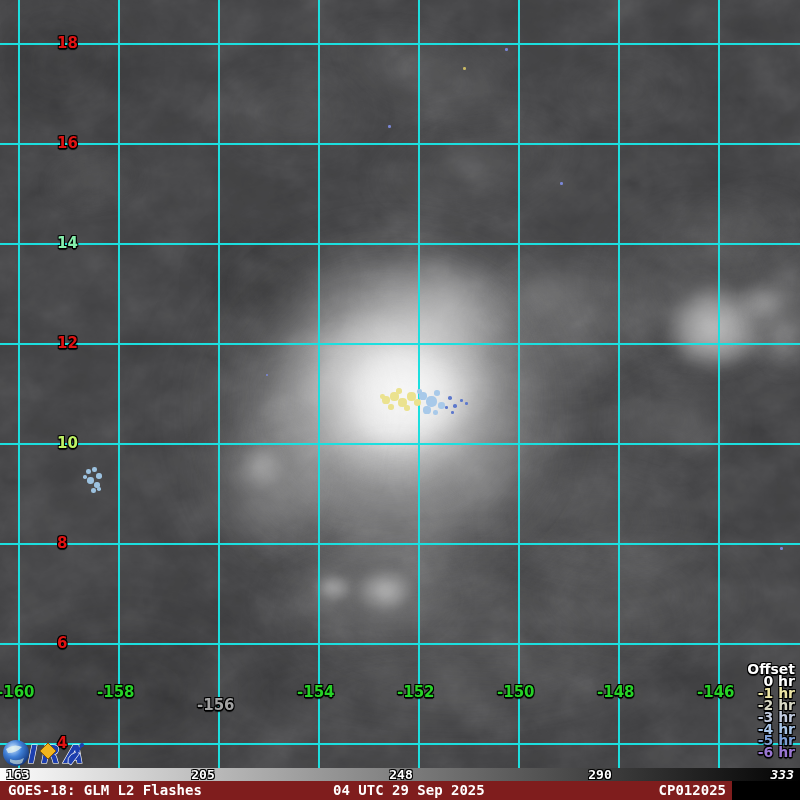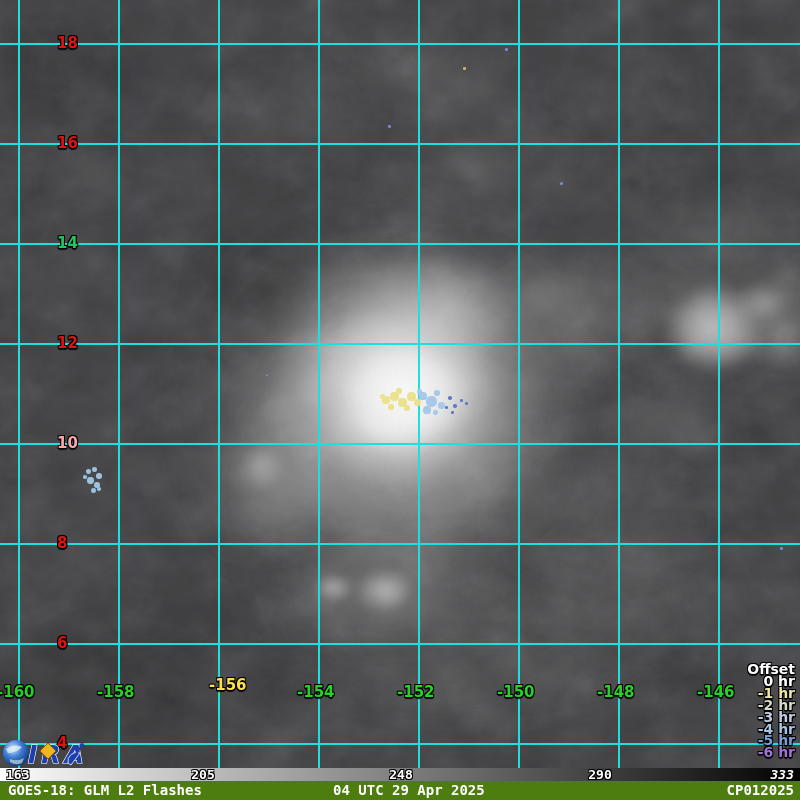--- a/index.html
+++ b/index.html
@@ -26,21 +26,21 @@
      text-shadow:-1px -1px 0 #000,1px -1px 0 #000,-1px 1px 0 #000,1px 1px 0 #000,0 2px 1px rgba(0,0,0,.8);}
   .legend-title{color:#fff;}
   
   .logo{position:absolute;left:2px;top:737px;z-index:55;}
   
   .colorbar{position:absolute;left:0;top:768px;width:800px;height:13px;z-index:70;}
   .cbar-label{position:absolute;top:0;color:#fff;font-family:"DejaVu Sans Mono","Liberation Mono",monospace;
      font-weight:bold;font-size:13px;line-height:13px;
      text-shadow:-1px -1px 0 #000,1px -1px 0 #000,-1px 1px 0 #000,1px 1px 0 #000;text-align:right;}
   
-  .statusbar{position:absolute;left:0;top:781px;width:800px;height:19px;background:#4d7c0f;z-index:80;
+  .statusbar{position:absolute;left:0;top:781px;width:732px;height:19px;background:#7f1d1d;z-index:80;
      font-family:"DejaVu Sans Mono","Liberation Mono",monospace;font-weight:bold;font-size:14px;color:#fff;}
   .statusbar span{position:absolute;top:0;line-height:19px;white-space:pre;}
   .sb-left{left:8px;}
   .sb-center{left:333px;}
   .sb-right{right:6px;}
 </style>
 </head>
 <body>
 
 <div class="screen">
@@ -161,29 +161,29 @@
         <div class="flash-dot" style="left: 387.5px; top: 124.5px; width: 3px; height: 3px; background: rgb(123, 136, 216);"></div>
         <div class="flash-dot" style="left: 559.5px; top: 181.5px; width: 3px; height: 3px; background: rgb(123, 136, 216);"></div>
         <div class="flash-dot" style="left: 779.5px; top: 546.5px; width: 3px; height: 3px; background: rgb(123, 136, 216);"></div>
         <div class="flash-dot" style="left: 266px; top: 374px; width: 2px; height: 2px; background: rgb(123, 136, 216);"></div>
         <div class="flash-dot" style="left: 462.5px; top: 66.5px; width: 3px; height: 3px; background: rgb(201, 185, 100);"></div>
       </div>
 
     <div class="labellayer" id="geolabels">
         <div class="geo-label" style="left: 57px; top: 36px; color: rgb(224, 19, 19);">18</div>
         <div class="geo-label" style="left: 57px; top: 136px; color: rgb(224, 19, 19);">16</div>
-        <div class="geo-label" style="left: 57px; top: 236px; color: #22c55e;">14</div>
+        <div class="geo-label" style="left: 57px; top: 236px; color: #86efac;">14</div>
         <div class="geo-label" style="left: 57px; top: 336px; color: rgb(224, 19, 19);">12</div>
-        <div class="geo-label" style="left: 57px; top: 436px; color: #fca5a5; text-align: right;">10</div>
+        <div class="geo-label" style="left: 57px; top: 436px; color: #bef264; text-align: right;">10</div>
         <div class="geo-label" style="left: 57px; top: 536px; color: rgb(224, 19, 19);">8</div>
         <div class="geo-label" style="left: 57px; top: 636px; color: rgb(224, 19, 19);">6</div>
         <div class="geo-label" style="left: 57px; top: 736px; color: rgb(224, 19, 19);">4</div>
         <div class="geo-label" style="left: -3px; top: 685px; color: rgb(39, 210, 39);">-160</div>
         <div class="geo-label" style="left: 97px; top: 685px; color: rgb(39, 210, 39);">-158</div>
-        <div class="geo-label" style="left: 197px; top: 678px; color: #fde047; margin-left: 12px;">-156</div>
+        <div class="geo-label" style="left: 197px; top: 698px; color: #a3a3a3;">-156</div>
         <div class="geo-label" style="left: 297px; top: 685px; color: rgb(39, 210, 39);">-154</div>
         <div class="geo-label" style="left: 397px; top: 685px; color: rgb(39, 210, 39);">-152</div>
         <div class="geo-label" style="left: 497px; top: 685px; color: rgb(39, 210, 39);">-150</div>
         <div class="geo-label" style="left: 597px; top: 685px; color: rgb(39, 210, 39);">-148</div>
         <div class="geo-label" style="left: 697px; top: 685px; color: rgb(39, 210, 39);">-146</div>
       </div>
 
     <div class="legend">
       <div class="legend-title">Offset</div>
       <div id="legend-rows">
@@ -221,17 +221,17 @@
         <div class="cbar-label" style="left: 6px;">163</div>
         <div class="cbar-label" style="left: 203px; transform: translateX(-50%);">205</div>
         <div class="cbar-label" style="left: 401px; transform: translateX(-50%);">248</div>
         <div class="cbar-label" style="left: 600px; transform: translateX(-50%);">290</div>
         <div class="cbar-label" style="right: 6px; font-style: italic;">333</div>
       </div>
   </div>
 
   <div class="statusbar">
     <span class="sb-left">GOES-18: GLM L2 Flashes</span>
-    <span class="sb-center">04 UTC 29 Apr 2025</span>
+    <span class="sb-center">04 UTC 29 Sep 2025</span>
     <span class="sb-right">CP012025</span>
   </div>
 
 </div>
 
 </body></html>

